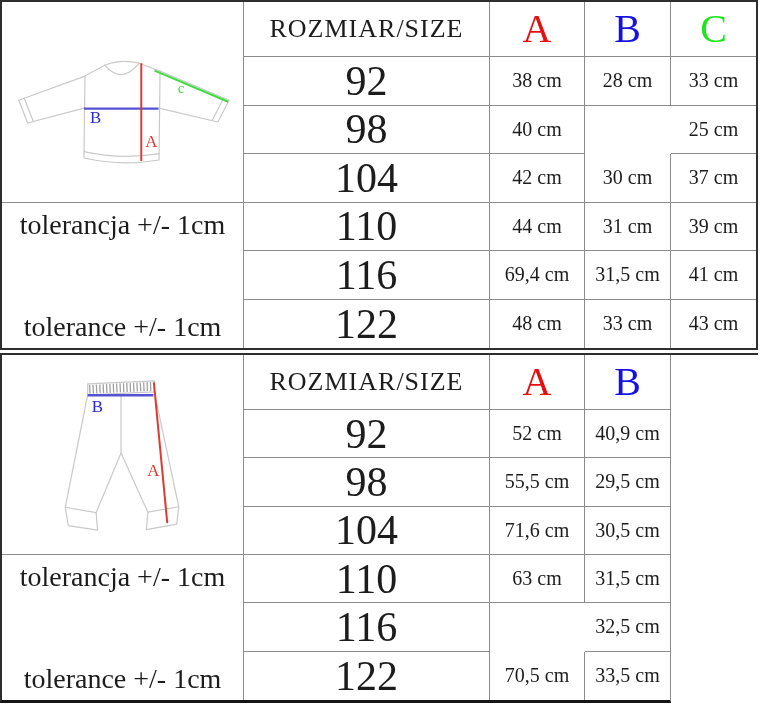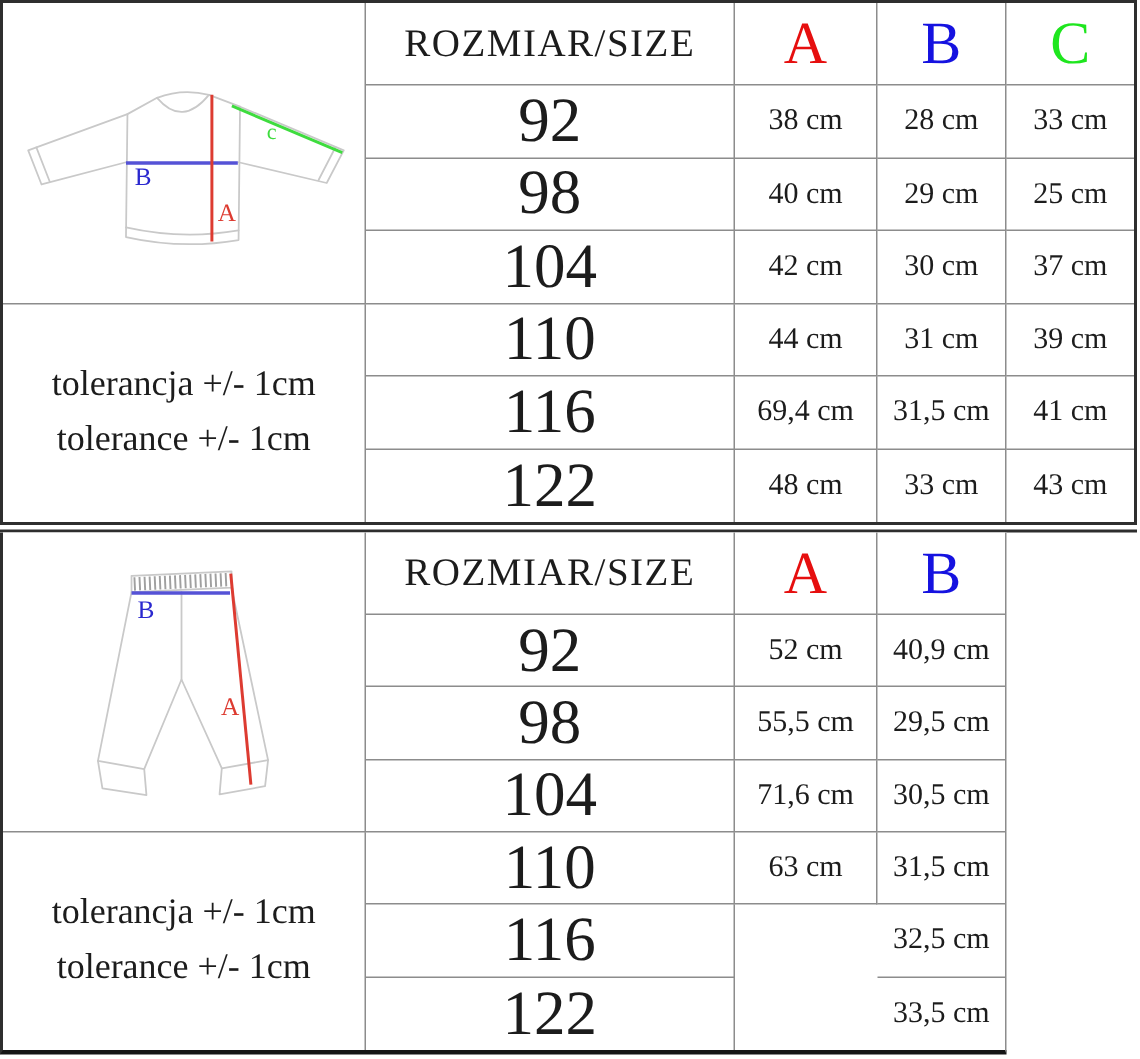--- a/index.html
+++ b/index.html
@@ -40,21 +40,21 @@
   }
   .last-col{border-right:none;}
   .last-row{border-bottom:none;}
   .sizehead{font-size:26px;letter-spacing:1px;}
   .letter{font-size:40px;line-height:1;}
   .letter.a{color:var(--red);}
   .letter.b{color:var(--blue);}
   .letter.c{color:var(--green);}
   .num{font-size:42px;line-height:1;}
   .val{font-size:20px;}
-  .tolcell{flex-direction:column;font-size:24px;line-height:1.55;border-bottom:none;}
+  .tolcell{flex-direction:column;font-size:28px;line-height:1.55;border-bottom:none;justify-content:space-between;}
   .imgcell{padding:0;}
   .imgcell svg{display:block;width:100%;height:100%;}
   
   .sk{stroke:var(--sketch);fill:none;stroke-width:1.2;stroke-linejoin:round;stroke-linecap:round;}
   .hatch{stroke:var(--hatch);}
   .ln-red{stroke:var(--line-red);}
   .ln-blue{stroke:var(--line-blue);}
   .ln-green{stroke:var(--line-green);}
   .t-red{fill:var(--line-red);}
   .t-blue{fill:#2a28cf;}
@@ -95,21 +95,20 @@
     <div class="cell letter b" style="grid-area:1/4">B</div>
     <div class="cell letter c last-col" style="grid-area:1/5">C</div>
 
     <div class="cell num" style="grid-area:2/2">92</div>
     <div class="cell val" style="grid-area:2/3">38 cm</div>
     <div class="cell val" style="grid-area:2/4">28 cm</div>
     <div class="cell val last-col" style="grid-area:2/5">33 cm</div>
 
     <div class="cell num" style="grid-area:3/2">98</div>
     <div class="cell val" style="grid-area:3/3">40 cm</div>
-    <div class="cell val" style="grid-area:3/4">29 cm</div>
     <div class="cell val last-col" style="grid-area:3/5">25 cm</div>
 
     <div class="cell num" style="grid-area:4/2">104</div>
     <div class="cell val" style="grid-area:4/3">42 cm</div>
     <div class="cell val" style="grid-area:4/4">30 cm</div>
     <div class="cell val last-col" style="grid-area:4/5">37 cm</div>
 
     <div class="cell tolcell" style="grid-area:5/1/8/2">
       <div>tolerancja +/- 1cm</div>
       <div>tolerance +/- 1cm</div>
@@ -173,17 +172,18 @@
       </div>
 
       <div class="cell num" style="grid-area:5/2">110</div>
       <div class="cell val" style="grid-area:5/3">63 cm</div>
       <div class="cell val last-col" style="grid-area:5/4">31,5 cm</div>
 
       <div class="cell num" style="grid-area:6/2">116</div>
       <div class="cell val last-col" style="grid-area:6/4">32,5 cm</div>
 
       <div class="cell num last-row" style="grid-area:7/2">122</div>
+      <div class="cell val last-row" style="grid-area:7/3">70,5 cm</div>
       <div class="cell val last-col last-row" style="grid-area:7/4">33,5 cm</div>
     </div>
   </section>
 
 </div>
 
 </body></html>

